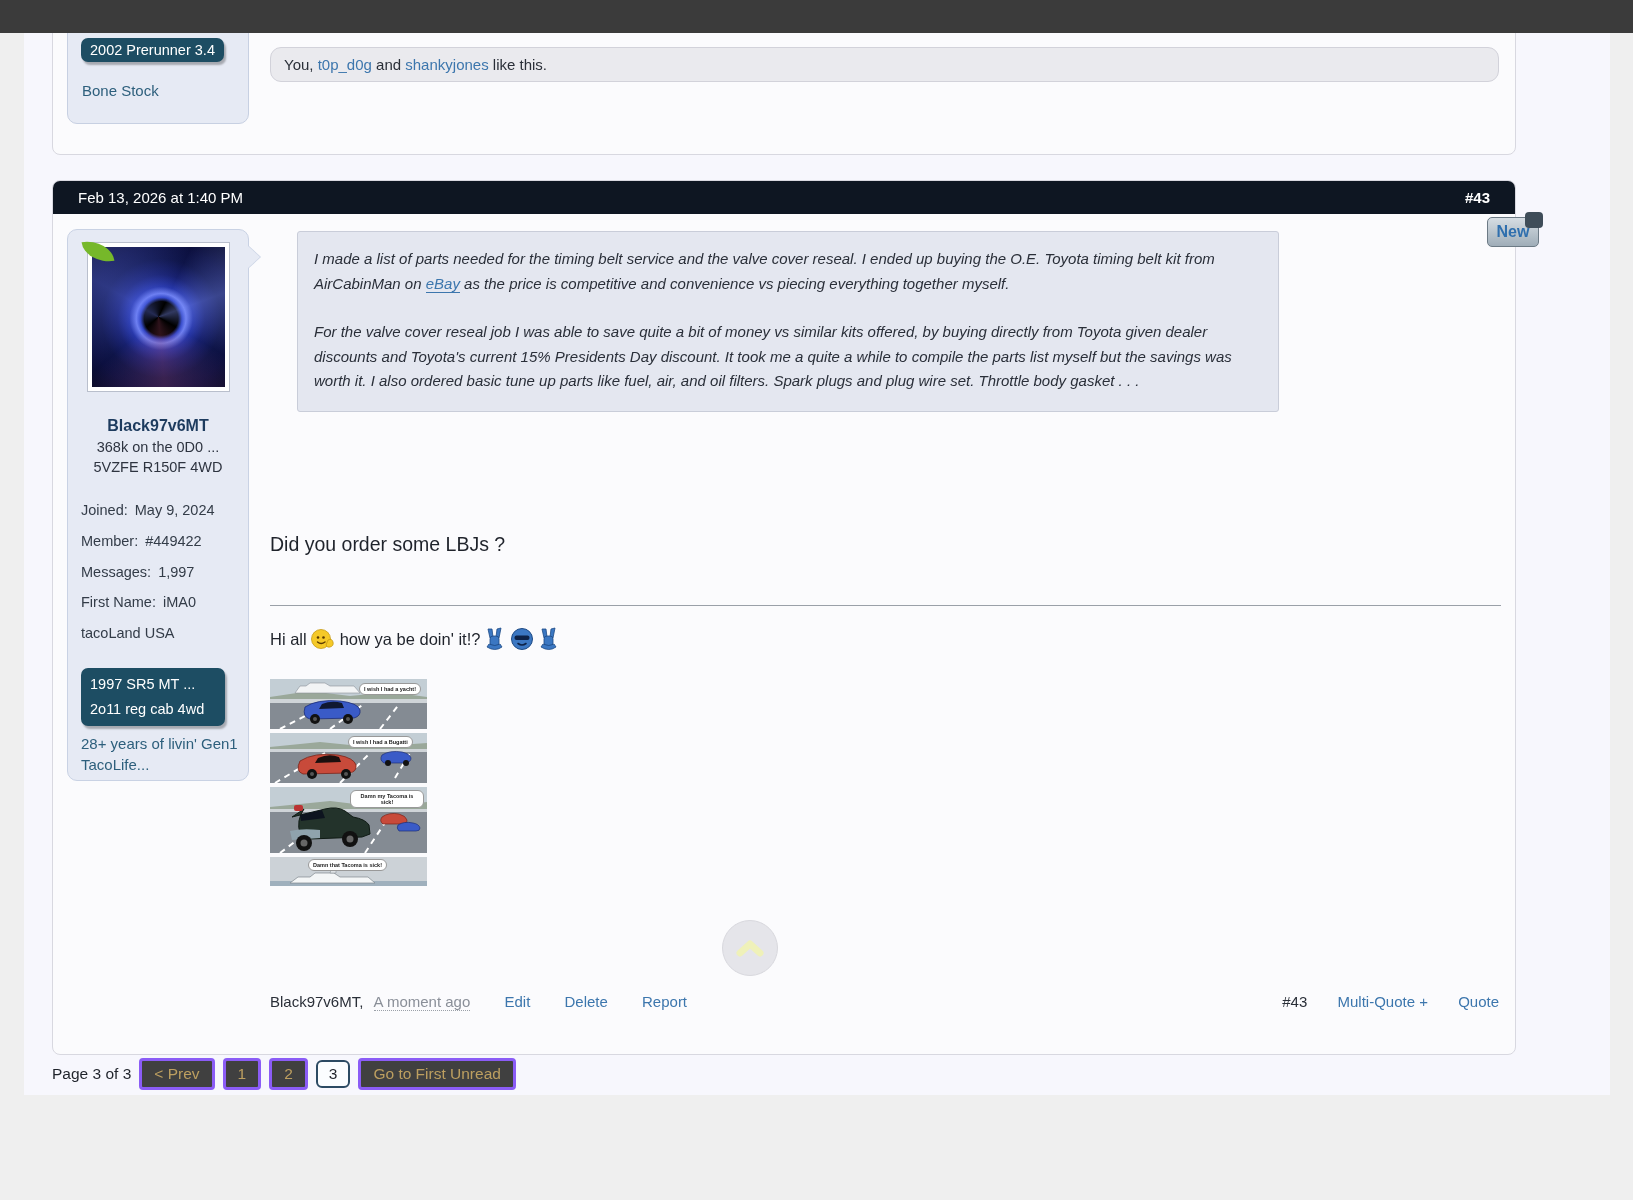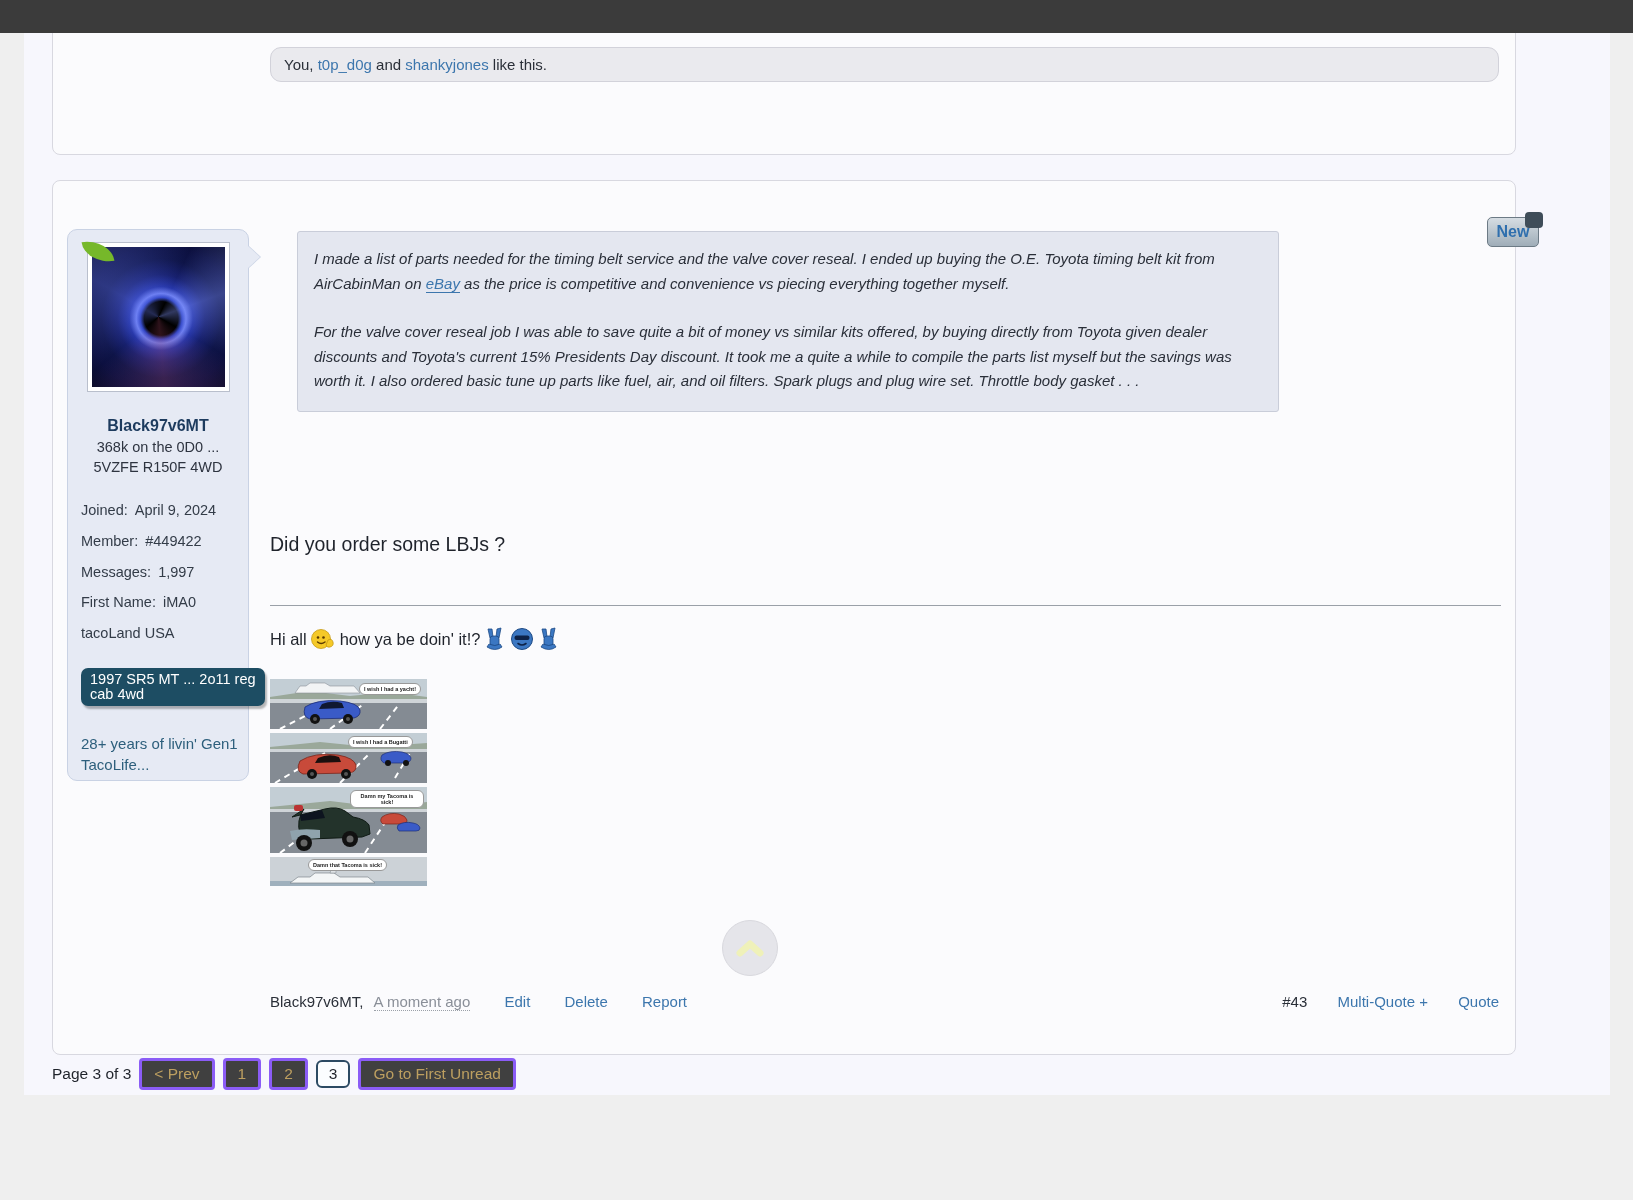--- a/index.html
+++ b/index.html
@@ -46,21 +46,21 @@
   .avatar { position:relative; width:100%; height:100%; overflow:hidden;
      background: radial-gradient(circle at 52% 51%, #000 0 17%, #3247c8 21%, #6d7ff0 25%, #2636a8 32%, #17206e 44%, #0e1448 60%, #0c1040 74%, #080a26 100%); }
   .avatar .swirl { position:absolute; inset:0;
      background: conic-gradient(from 25deg at 50% 50%, rgba(130,150,255,0) 0deg, rgba(130,150,255,.38) 45deg, rgba(90,40,130,0) 95deg, rgba(170,70,100,.28) 150deg, rgba(130,150,255,0) 205deg, rgba(110,130,255,.33) 275deg, rgba(130,150,255,0) 360deg); }
   .leaf { position:absolute; left:-5px; top:-3px; width:30px; height:23px; background:#76b82a; border-radius:0 100% 0 100%; transform:rotate(-8deg); z-index:2; }
   .uname { position:absolute; left:0; top:187px; width:100%; text-align:center; font-weight:bold; font-size:16px; color:#1d3b5e; }
   .uline1 { position:absolute; left:0; top:209px; width:100%; text-align:center; font-size:14.5px; color:#2e3440; }
   .uline2 { position:absolute; left:0; top:229px; width:100%; text-align:center; font-size:14.5px; color:#2e3440; }
   .ufield { position:absolute; left:13px; font-size:14.5px; color:#333c48; }
   .ufield .val { margin-left:7px; }
-  .badge43 { position:absolute; left:13px; top:438px; width:184px; line-height:15px; }
+  .badge43 { position:absolute; left:13px; top:438px; width:144px; line-height:25px; }
   .usig { position:absolute; left:13px; top:503px; width:160px; line-height:21px; }
 
   
   .quote { position:absolute; left:244px; top:50px; width:982px; background:#e4e7f0; border:1px solid #c9cdd9; border-radius:3px; }
   .qhead { background:#edeff6; border-bottom:1px solid #cdd1dd; padding:7px 14px; font-size:14.5px; color:#262c36; }
   .qhead a { border-bottom:1px solid #3c76ad; }
   .qbody { padding:15px 16px 17px 16px; font-style:italic; font-size:15px; color:#2a2f39; line-height:24.5px; }
   .qbody p + p { margin-top:24px; }
   .qbody a { color:#3c76ad; border-bottom:1px solid #3c76ad; }
 
@@ -88,51 +88,60 @@
   .pg-current { background:#fbfdff; border:2px solid #2c4a63; border-radius:6px; color:#1f232b; padding:3px 11px; }
 </style>
 </head>
 <body>
 
 <div class="page">
   <div class="content-bg"></div>
   <div class="topbar"></div>
 
   <div class="card card42">
+    <div class="s42">
+      <span class="frag-g">g</span>
+      <span class="teal-badge badge42">2002 Prerunner 3.4</span>
+      <a class="slink slink42">Bone Stock</a>
+    </div>
     <div class="byline42">
       <span class="dark">FirstGenFan,</span>
       <span class="dim" style="margin-left:6px;">Today at 9:50 AM</span>
       <a class="lnk">Report</a>
     </div>
     <div class="acts42">
       <span class="dark">#42</span>
       <a class="lnk">Unlike</a>
       <a class="lnk">Multi-Quote +</a>
       <a class="lnk">Quote</a>
     </div>
     <div class="likesbar">
       <span>You, </span><a class="lnk">t0p_d0g</a><span> and </span><a class="lnk">shankyjones</a><span> like this.</span>
     </div>
   </div>
 
   <div class="card card43">
+    <div class="phead">
+      <span>Feb 13, 2026 at 1:40 PM</span>
+      <span class="pnum">#43</span>
+    </div>
 
     <div class="ucard">
       <div class="avatar-wrap">
         <div class="leaf"></div>
         <div class="avatar">
             <div class="swirl"></div>
           </div>
       </div>
       <a class="uname">Black97v6MT</a>
       <div class="uline1">368k on the 0D0 ...</div>
       <div class="uline2">5VZFE R150F 4WD</div>
 
       <div class="ufield" style="top:272px;">
-        <span>Joined:</span><span class="val">April 9, 2024</span>
+        <span>Joined:</span><span class="val">May 9, 2024</span>
       </div>
       <div class="ufield" style="top:303px;">
         <span>Member:</span><span class="val">#449422</span>
       </div>
       <div class="ufield" style="top:334px;">
         <span>Messages:</span><span class="val">1,997</span>
       </div>
       <div class="ufield" style="top:364px;">
         <span>First Name:</span><span class="val">iMA0</span>
       </div>

